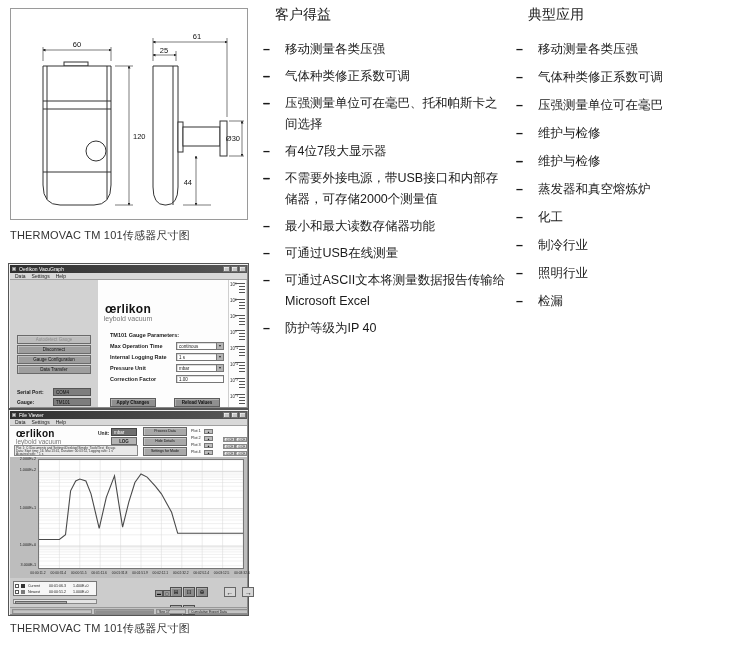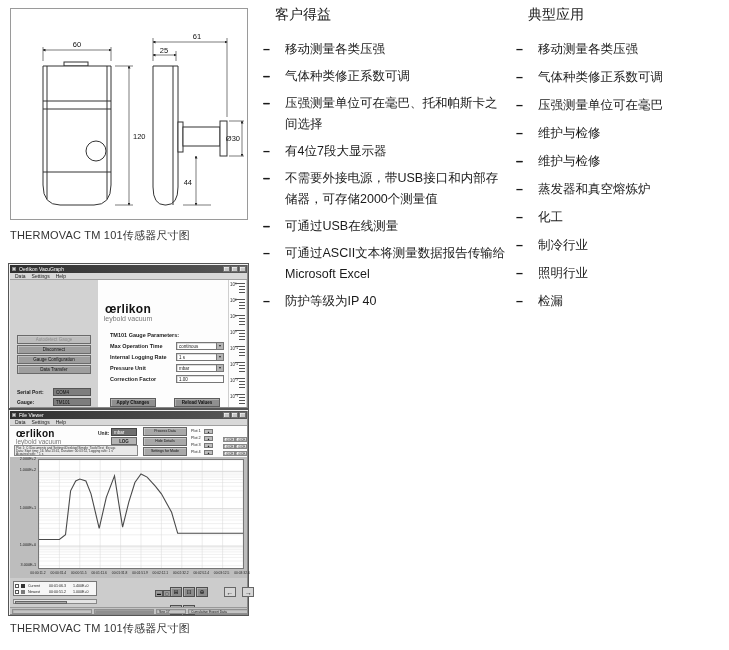--- a/index.html
+++ b/index.html
@@ -488,21 +488,21 @@
   <div class="col-title">客户得益</div>
   <div id="benefits-list">
       <div class="bullet-item"><span class="dash">–</span><span class="bullet-text">移动测量各类压强</span></div>
       <div class="bullet-item"><span class="dash">–</span></div>
       <div class="bullet-item"><span class="dash">–</span><span class="bullet-text">气体种类修正系数可调</span></div>
       <div class="bullet-item"><span class="dash">–</span></div>
       <div class="bullet-item"><span class="dash">–</span><span class="bullet-text">压强测量单位可在毫巴、托和帕斯卡之间选择</span></div>
       <div class="bullet-item"><span class="dash">–</span><span class="bullet-text">有4位7段大显示器</span></div>
       <div class="bullet-item"><span class="dash">–</span></div>
       <div class="bullet-item"><span class="dash">–</span><span class="bullet-text">不需要外接电源，带USB接口和内部存储器，可存储2000个测量值</span></div>
-      <div class="bullet-item"><span class="dash">–</span></div>
+      <div class="bullet-item"><span class="dash">–</span><span class="bullet-text">最小和最大读数存储器功能</span></div>
       <div class="bullet-item"><span class="dash">–</span><span class="bullet-text">可通过USB在线测量</span></div>
       <div class="bullet-item"><span class="dash">–</span><span class="bullet-text">可通过ASCII文本将测量数据报告传输给Microsoft Excel</span></div>
       <div class="bullet-item"><span class="dash">–</span><span class="bullet-text">防护等级为IP 40</span></div>
     </div>
 </div>
 <div class="col" id="col-apps">
   <div class="col-title">典型应用</div>
   <div id="applications-list">
       <div class="bullet-item"><span class="dash">–</span><span class="bullet-text">移动测量各类压强</span></div>
       <div class="bullet-item"><span class="dash">–</span><span class="bullet-text">气体种类修正系数可调</span></div>

